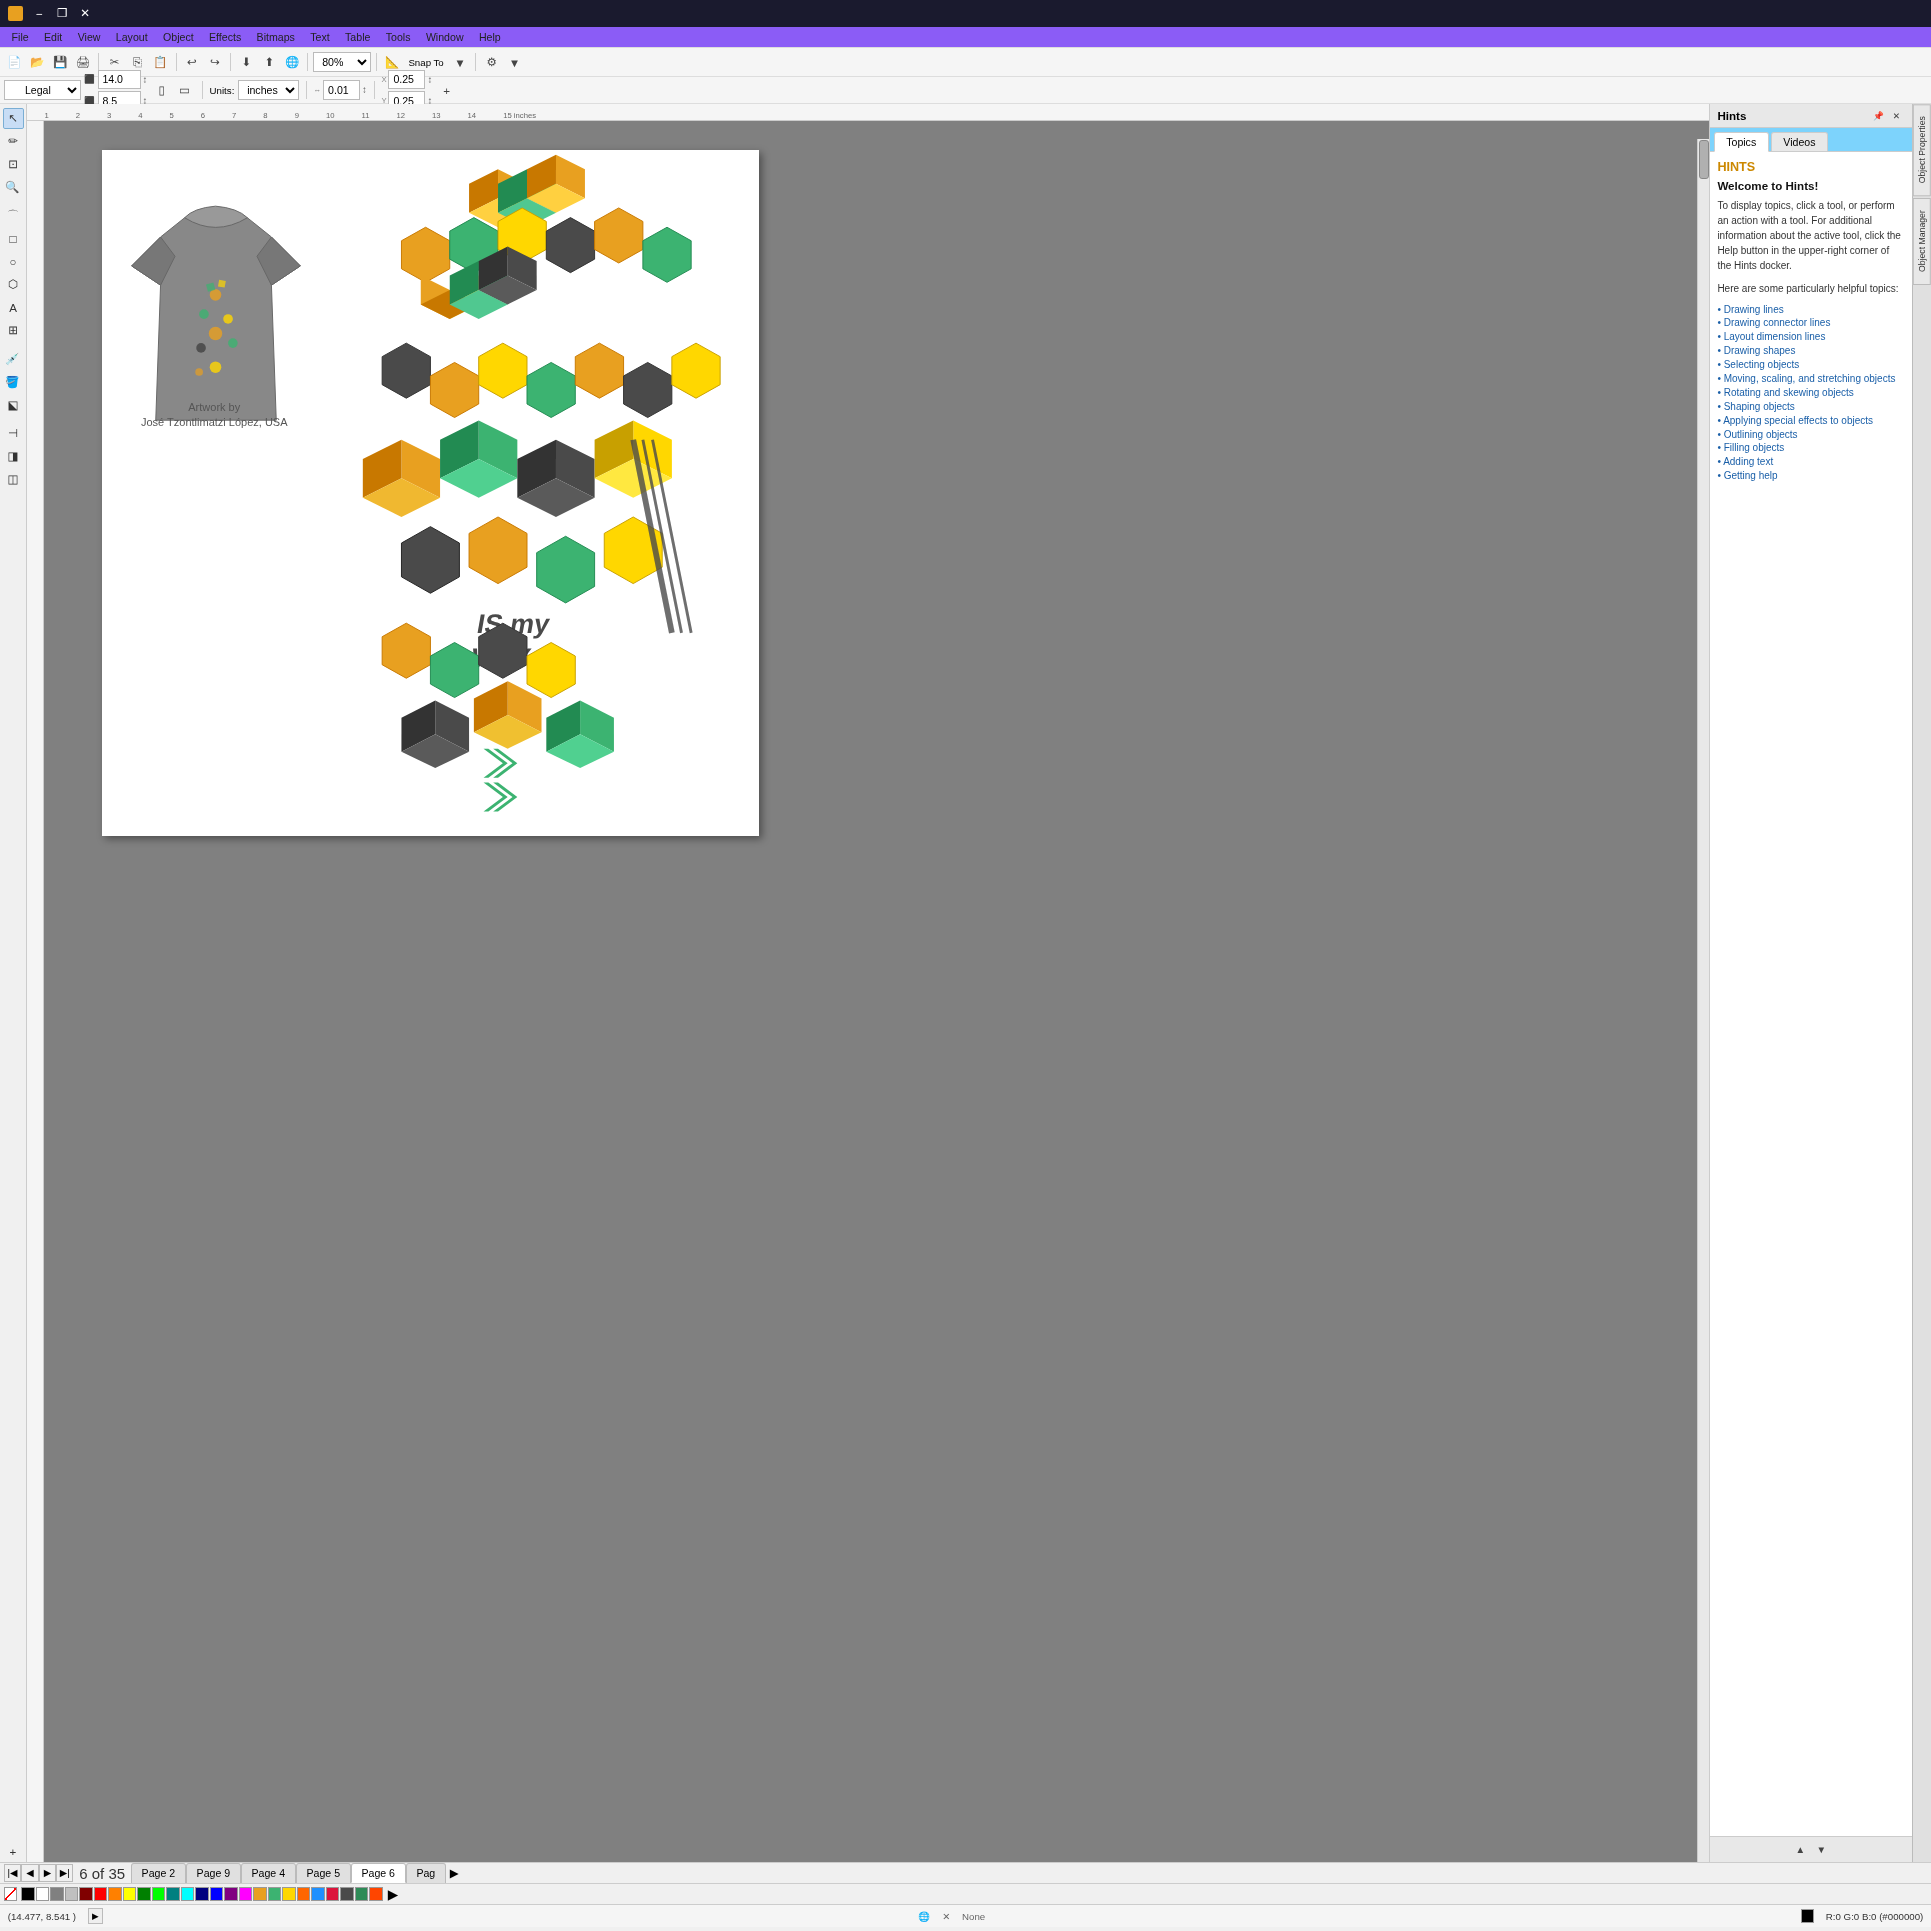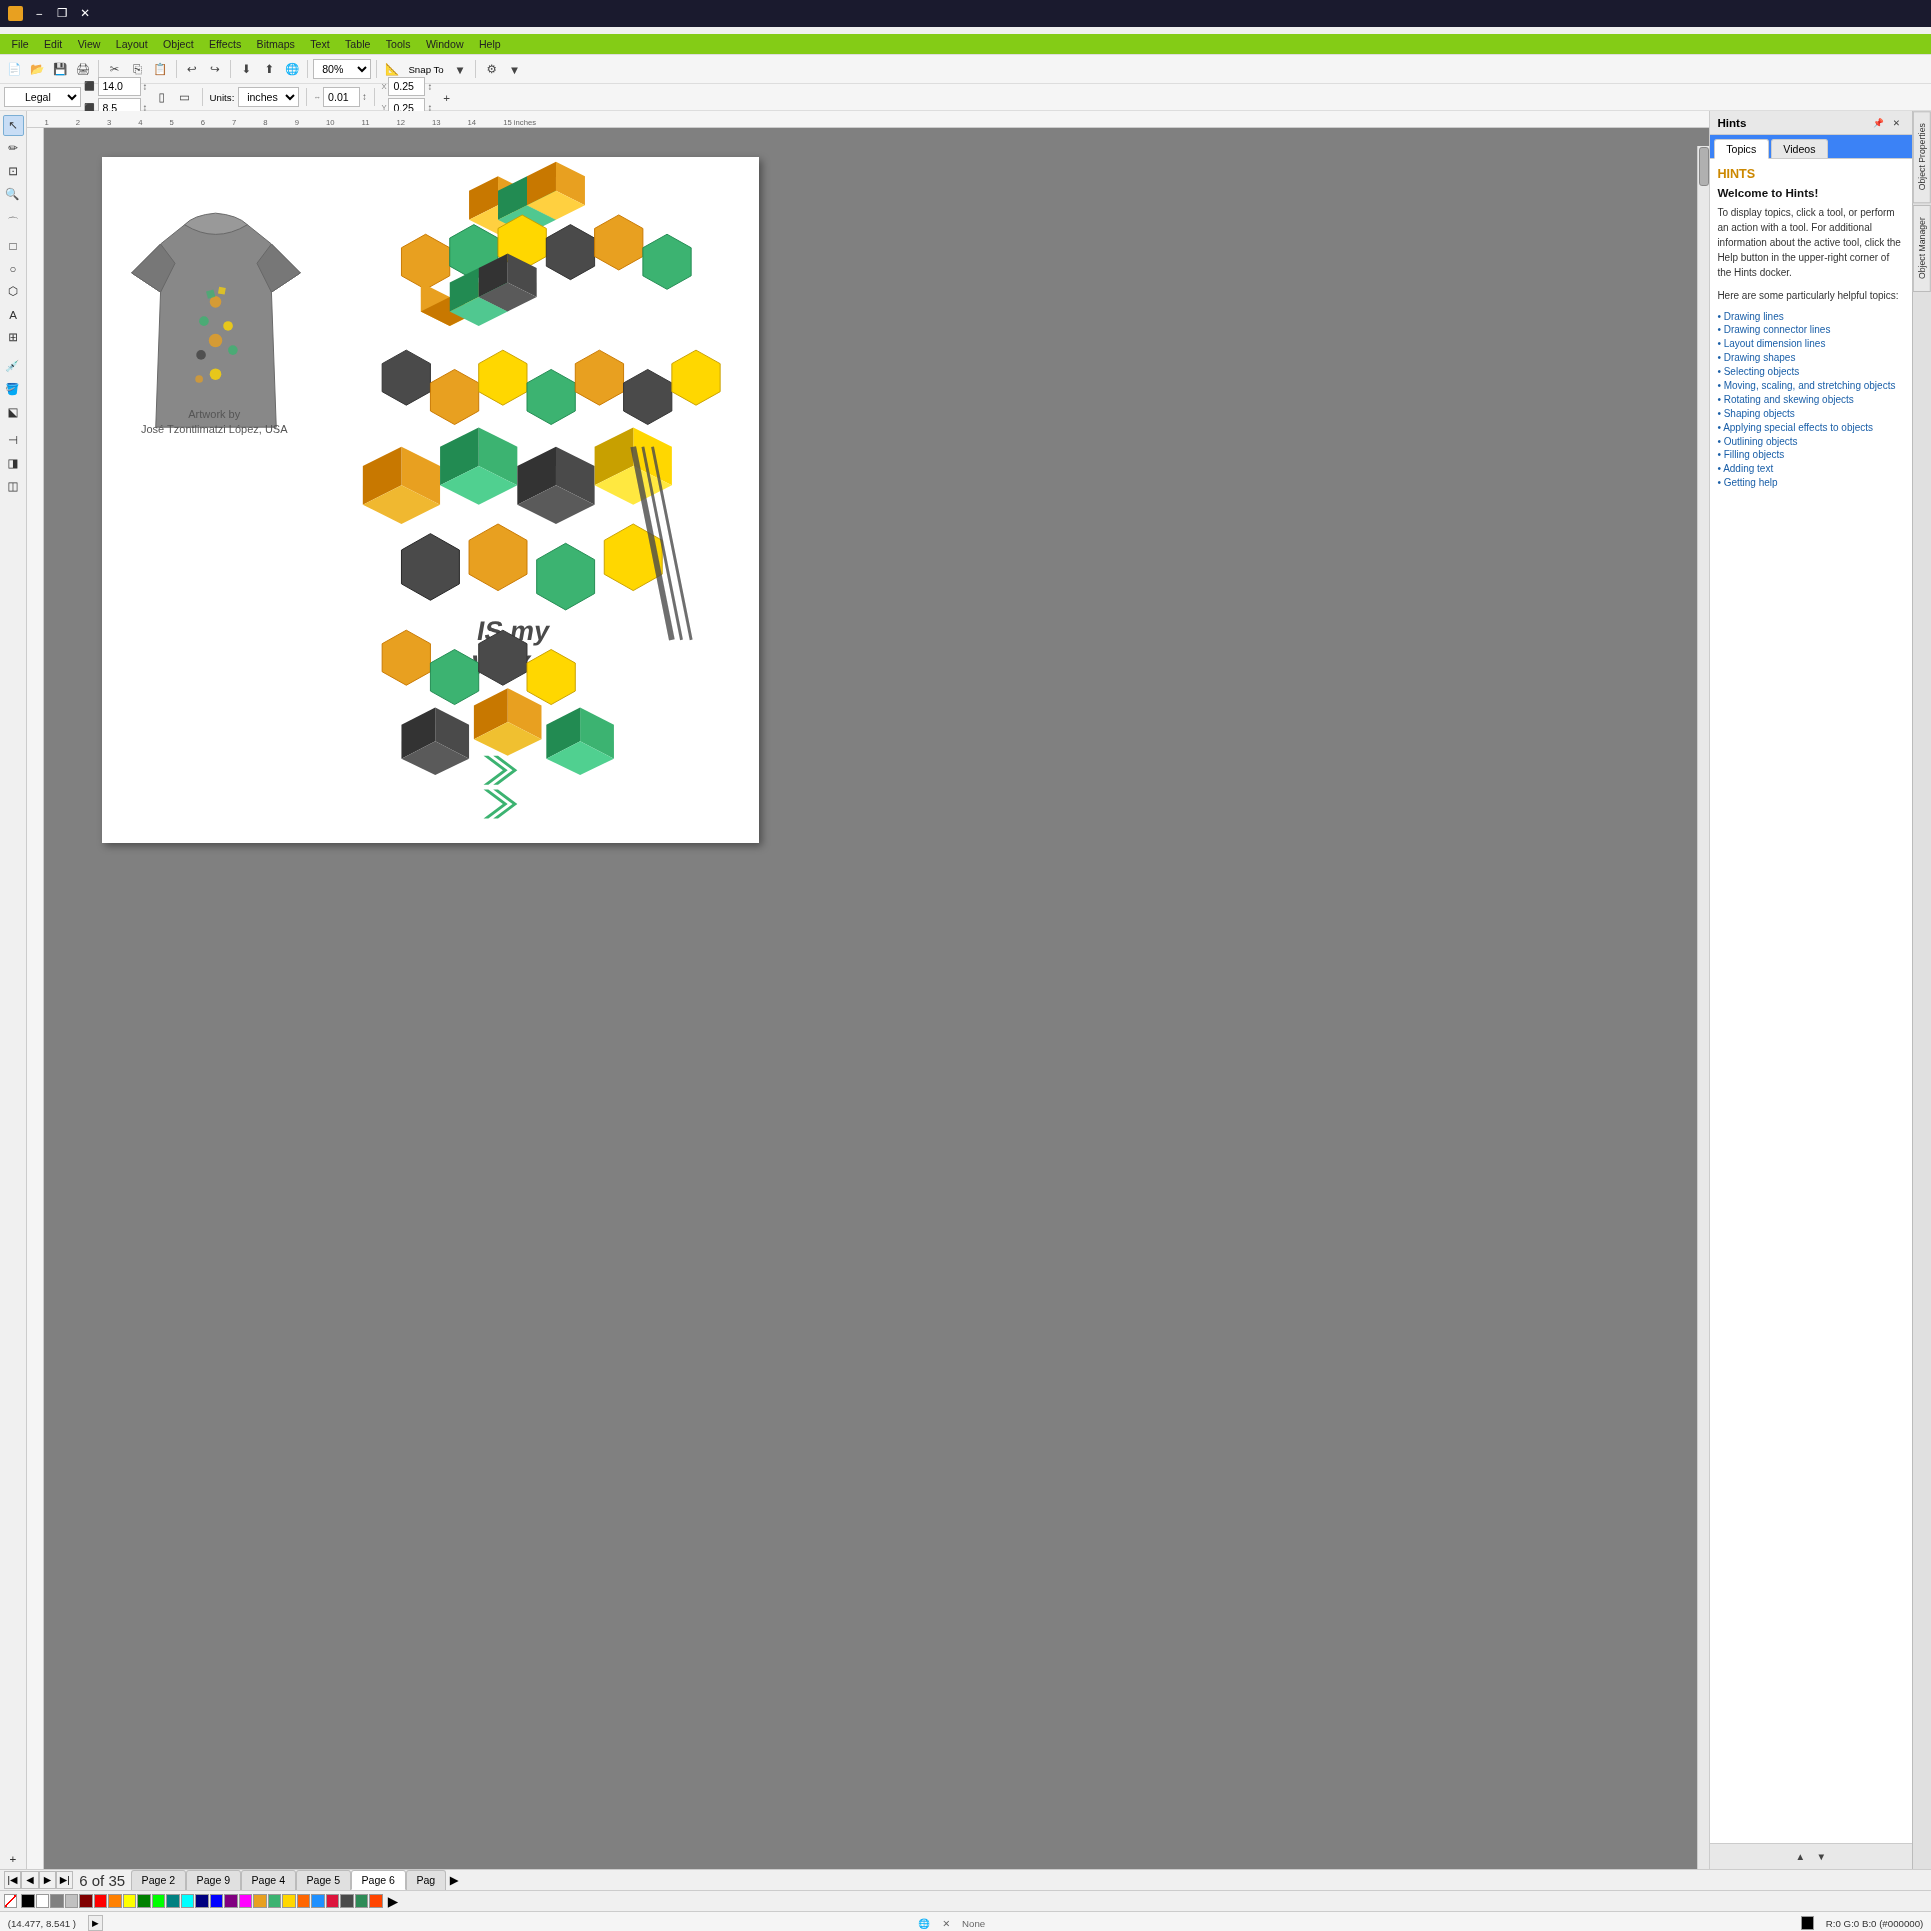--- a/index.html
+++ b/index.html
@@ -15,27 +15,26 @@
       padding: 0 7.7px;
       font-size: 10.6px;
     }
     .title-bar-icon { width: 15.4px; height: 15.4px; margin-right: 5.8px; background: #e8a020; border-radius: 1.9px; flex-shrink: 0; }
     .title-bar-text { flex: 1; }
     .title-bar-controls { display: flex; gap: 1.9px; }
     .title-bar-btn { width: 21px; height: 17.4px; background: transparent; border: none; color: white; cursor: pointer; font-size: 11.6px; display: flex; align-items: center; justify-content: center; }
 
     
     .menu-bar {
-      background: #84cc16;
+      background: #8b5cf6;
       height: 21px;
       display: flex;
       align-items: center;
       border-bottom: 1px solid #ddd;
       padding: 0 3.9px;
-      margin-top: 7px;
     }
     .menu-item {
       padding: 1.9px 7.7px;
       cursor: pointer;
       font-size: 10.6px;
       color: #222;
       height: 21px;
       display: flex;
       align-items: center;
     }
@@ -142,21 +141,21 @@
       background: white;
       position: absolute;
       top: 29px; left: 58px;
       width: 657px; height: 686px;
       box-shadow: 2.9px 2.9px 7.7px rgba(0,0,0,0.4);
     }
 
     
     .right-panel {
       width: 203px;
-      background: #3b82f6;
+      background: #7dd3fc;
       border-left: 1px solid #ccc;
       display: flex;
       flex-direction: column;
     }
     .hints-header {
       background: #e8e8e8;
       border-bottom: 1px solid #ccc;
       padding: 3.9px 7.7px;
       display: flex;
       align-items: center;

